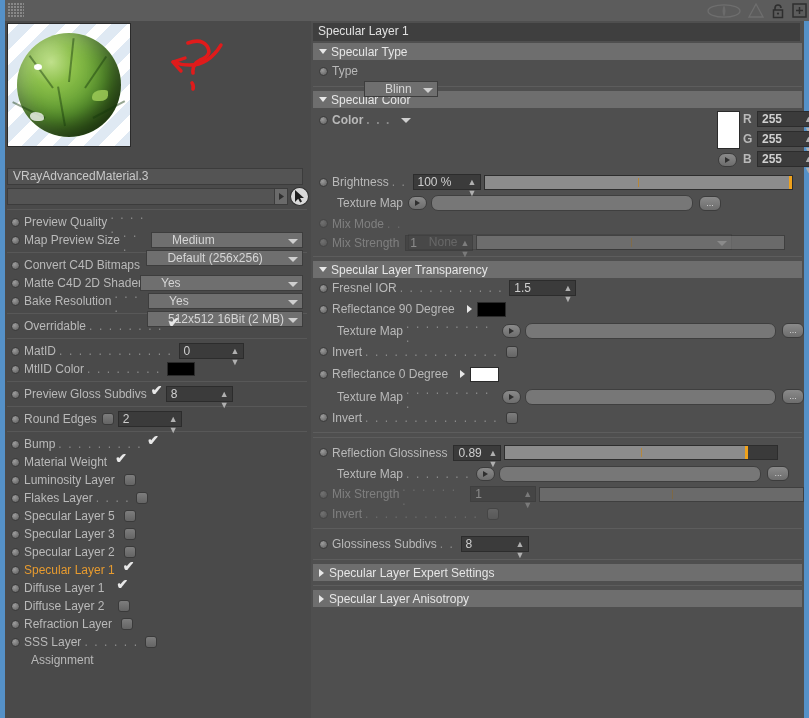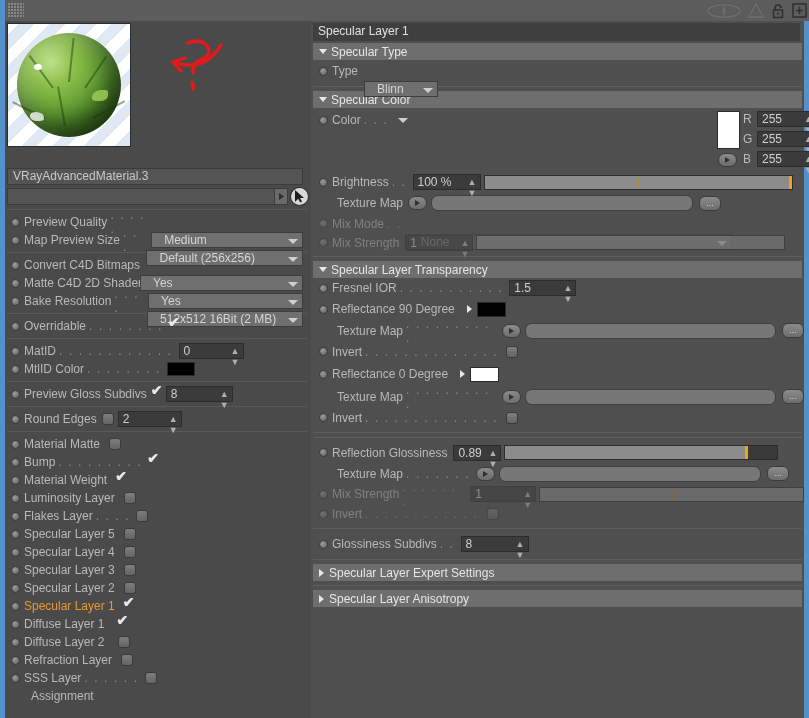--- a/index.html
+++ b/index.html
@@ -112,21 +112,21 @@
     background: radial-gradient(circle at 35% 32%, #9c9c9c, #6f6f6f 70%, #555 100%);
     border: 1px solid #3b3b3b; flex: none; margin-right: 4px;
   }
   .lbl { color: #b9b9b9; font-size: 12px; white-space: nowrap; }
   .lbl.hi { color: #e79b2f; }
   .dots { color: #8e8e8e; letter-spacing: 1.6px; font-size: 12px; margin-left: 3px; }
   .spacer { flex: 1 1 auto; }
 
   .combo {
     height: 16px; background: #6f6f6f; border: 1px solid #3d3d3d;
-    color: #d5d5d5; font-size: 12px; line-height: 14px; padding-left: 12px;
+    color: #d5d5d5; font-size: 12px; line-height: 14px; padding-left: 20px;
     position: relative; display: flex; align-items: center; margin-top: 36px;
   }
   .combo .caret {
     position: absolute; right: 4px; top: 6px;
     width: 0; height: 0; border-left: 5px solid transparent;
     border-right: 5px solid transparent; border-top: 5px solid #cfcfcf;
   }
   .numbox {
     height: 16px; background: #3b3b3b; border: 1px solid #2c2c2c;
     color: #cfcfcf; font-size: 12px; line-height: 14px; padding-left: 4px;
@@ -379,25 +379,20 @@
           <span>2</span>
           <span class="spin">▲<br>▼</span>
         </span>
       </div>
 
       <div class="hr"></div>
 
       <div>
         <div class="lrow">
           <span class="bullet"></span>
-          <span class="lbl">Material Matte</span>
-          <span class="chk" style="margin-left:9px;"></span>
-        </div>
-        <div class="lrow">
-          <span class="bullet"></span>
           <span class="lbl">Bump</span>
           <span class="dots">. . . . . . . . .</span>
           <span class="chk checked" style="margin-left:6px;"></span>
         </div>
         <div class="lrow">
           <span class="bullet"></span>
           <span class="lbl">Material Weight</span>
           <span class="chk checked" style="margin-left:9px;"></span>
         </div>
         <div class="lrow">
@@ -407,25 +402,20 @@
         </div>
         <div class="lrow">
           <span class="bullet"></span>
           <span class="lbl">Flakes Layer</span>
           <span class="dots">. . . .</span>
           <span class="chk" style="margin-left:6px;"></span>
         </div>
         <div class="lrow">
           <span class="bullet"></span>
           <span class="lbl">Specular Layer 5</span>
-          <span class="chk" style="margin-left:9px;"></span>
-        </div>
-        <div class="lrow">
-          <span class="bullet"></span>
-          <span class="lbl">Specular Layer 4</span>
           <span class="chk" style="margin-left:9px;"></span>
         </div>
         <div class="lrow">
           <span class="bullet"></span>
           <span class="lbl">Specular Layer 3</span>
           <span class="chk" style="margin-left:9px;"></span>
         </div>
         <div class="lrow">
           <span class="bullet"></span>
           <span class="lbl">Specular Layer 2</span>
@@ -482,21 +472,21 @@
           <span class="caret"></span>
         </span>
       </div>
       <div class="rhr"></div>
 
       <div class="section-head">
         <span class="tri-d"></span>
         <span>Specular Color</span>
       </div>
 
-      <div style="position:relative;height:64px;">
+      <div style="position:relative;height:64px;font-weight:bold;">
         <div style="position:absolute;left:8px;top:5px;display:flex;align-items:center;">
           <span class="bullet"></span>
           <span class="lbl">Color</span>
           <span class="dots">. . .</span>
           <span style="width:0;height:0;border-left:5px solid transparent;border-right:5px solid transparent;border-top:5px solid #cfcfcf;margin-left:10px;"></span>
         </div>
         <div class="swatch" style="position:absolute;left:406px;top:3px;width:23px;height:38px;background:#fff;"></div>
         <div class="playbtn" style="position:absolute;left:407px;top:45px;"></div>
 
         <div style="position:absolute;left:432px;top:3px;display:flex;align-items:center;">

